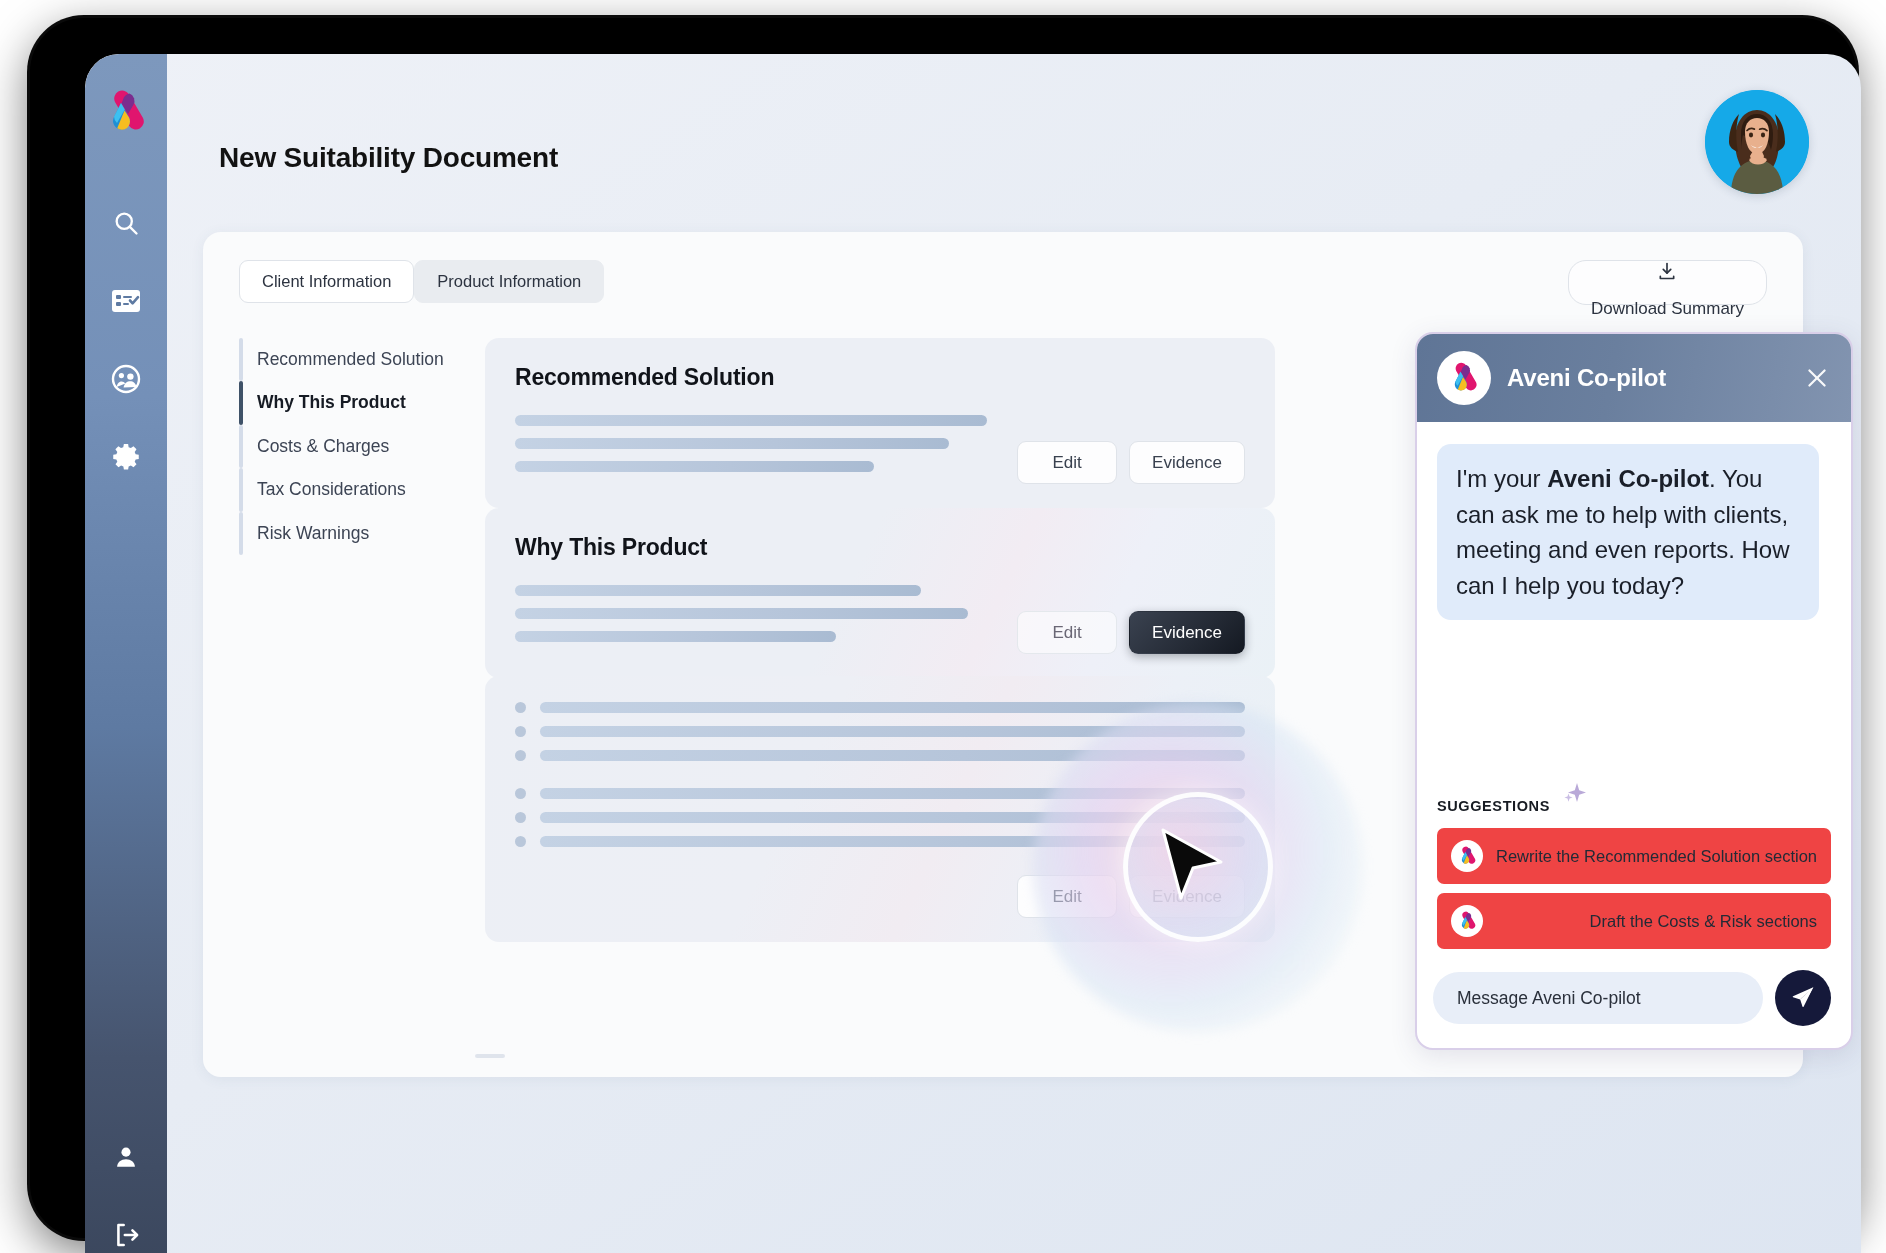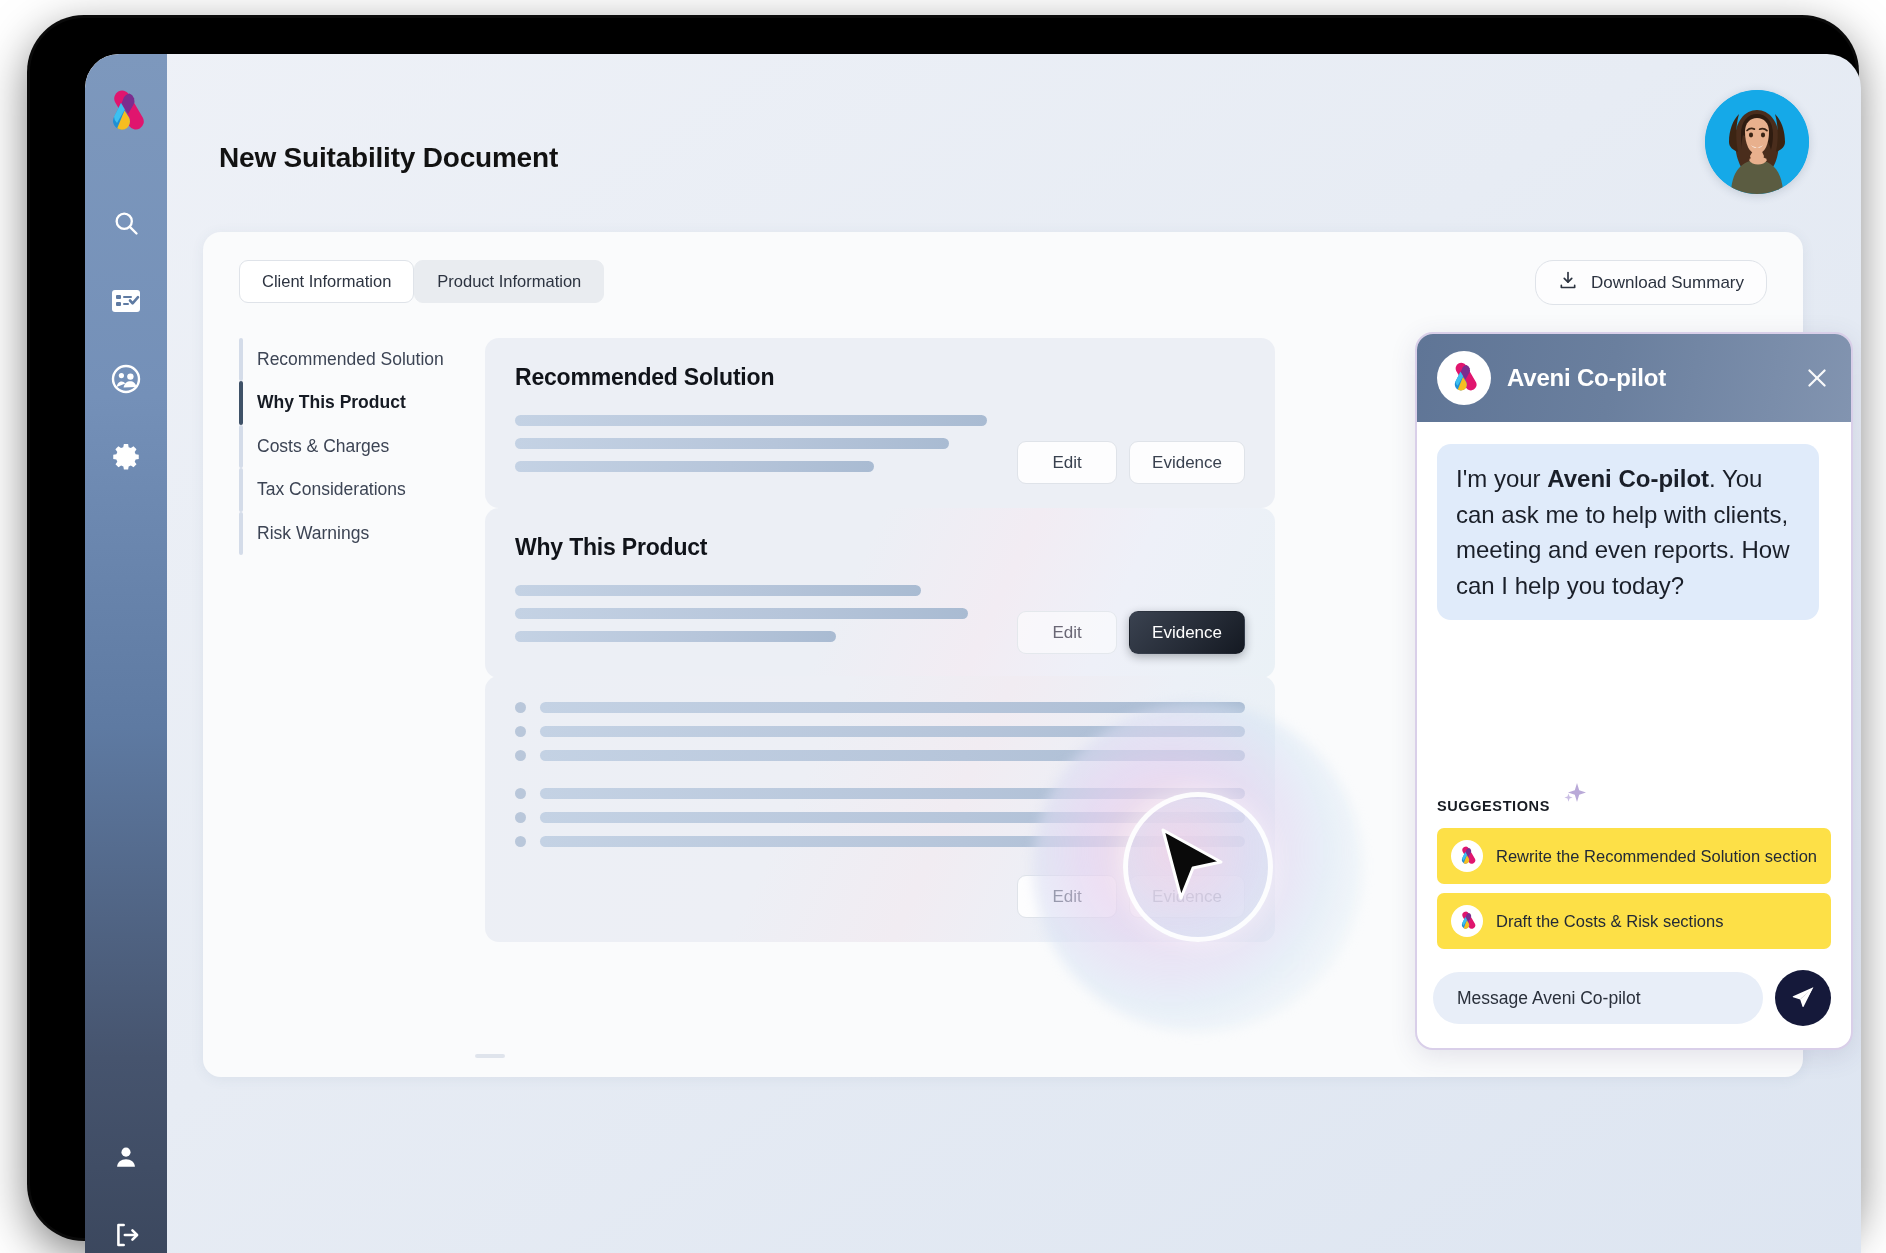--- a/index.html
+++ b/index.html
@@ -93,21 +93,21 @@
   }
   .tab.active { background: #fff; border: 1.4px solid #dfe3e9; }
   .tab.inactive { background: #e9ecf0; border: 1.4px solid #e9ecf0; }
 
   #download-btn {
     position: absolute; right: 36px; top: 28px;
     height: 45px; padding: 0 22px;
     display: flex; align-items: center; gap: 13px;
     font-size: 17px; color: #2c3340;
     background: #fdfdfe; border: 1.4px solid #dfe3e9;
-    border-radius: 18px; cursor: pointer;
+    border-radius: 18px; cursor: pointer; flex-direction: column;
   }
 
   
   #doc-nav {
     position: absolute; left: 36px; top: 106px;
     width: 220px;
   }
   .nav-item {
     position: relative;
     padding: 9px 0 9px 18px;
@@ -239,26 +239,27 @@
   #bot-bubble b { font-weight: 700; }
 
   #suggestions-wrap { padding: 0 20px 0 20px; }
   #suggestions-label {
     display: flex; align-items: flex-end; gap: 8px;
     font-size: 14.5px; font-weight: 700; letter-spacing: .6px;
     color: #171b22; margin-bottom: 14px;
   }
   .suggestion {
     display: flex; align-items: center; gap: 13px;
-    background: #fde047;
+    background: #ef4444;
     border-radius: 7px;
     padding: 12px 14px;
     margin-bottom: 9px;
     font-size: 16.5px; color: #232a36;
     cursor: pointer;
+    justify-content: space-between;
   }
   .sugg-logo {
     width: 32px; height: 32px; border-radius: 50%;
     background: #fff; display: flex; align-items: center; justify-content: center;
     flex: none;
   }
   #composer {
     display: flex; align-items: center; gap: 12px;
     padding: 12px 20px 22px 16px;
   }

